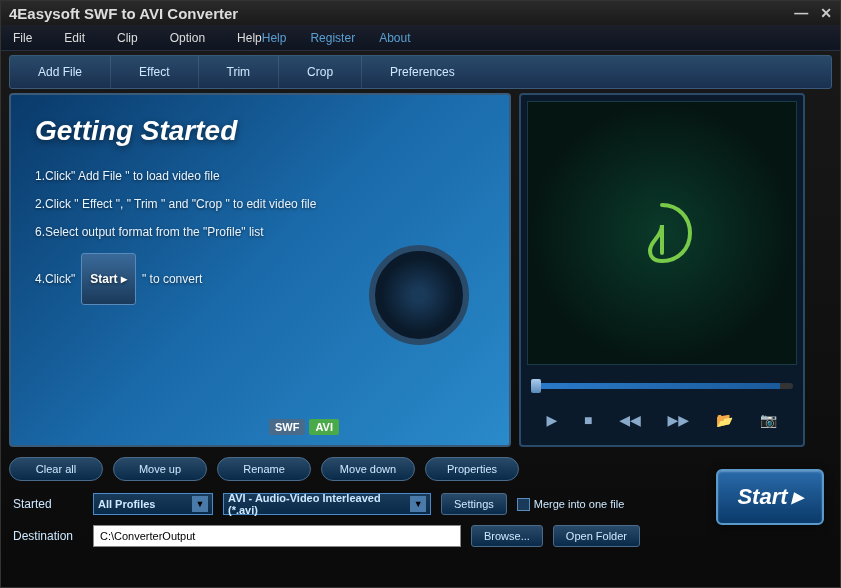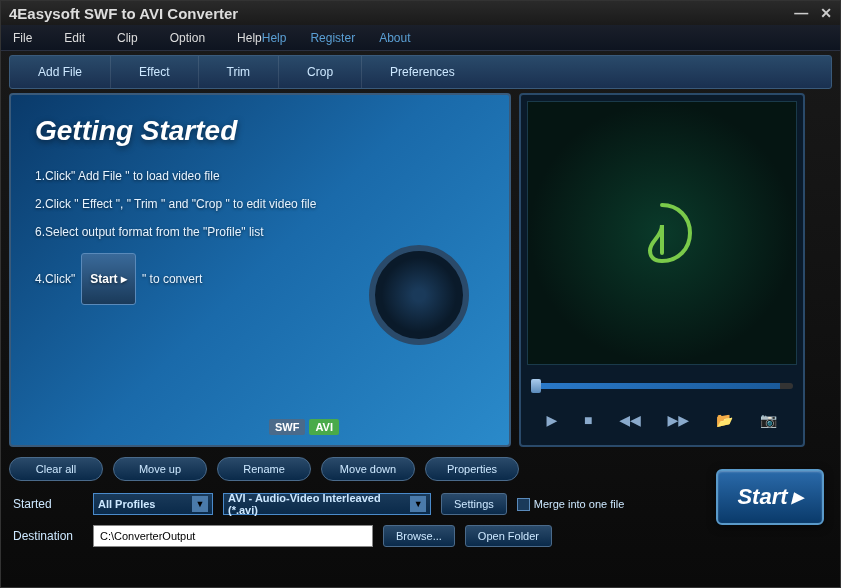--- a/index.html
+++ b/index.html
@@ -146,21 +146,21 @@
         <span class="combo-arrow">▼</span>
       </div>
       <div class="small-btn">Settings</div>
       <div class="checkbox-wrap">
         <div class="checkbox"></div>
         <span>Merge into one file</span>
       </div>
     </div>
     <div class="row">
       <span class="label">Destination</span>
-      <input class="text-input" style="width: 280px;" value="C:\ConverterOutput">
+      <input class="text-input" style="width: 368px;" value="C:\ConverterOutput">
       <div class="small-btn">Browse...</div>
       <div class="small-btn">Open Folder</div>
     </div>
     <div class="start-big">
       <span>Start</span>
       <span>▸</span>
     </div>
   </div>
 </div>
 

